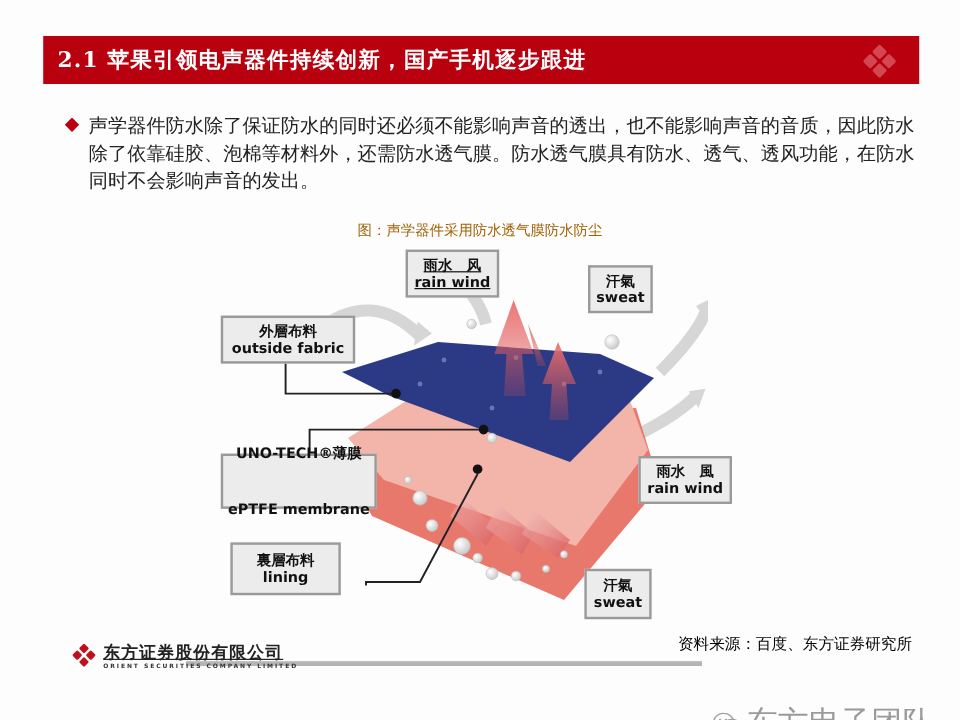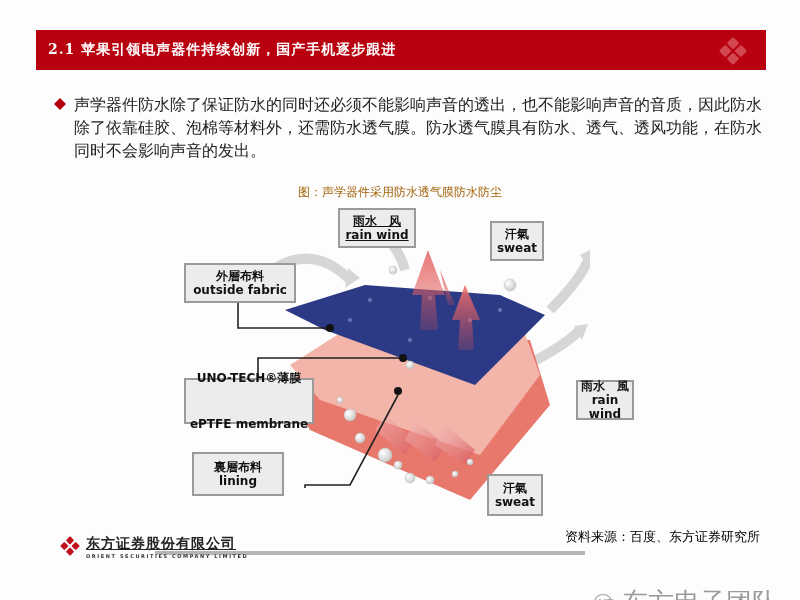--- a/index.html
+++ b/index.html
@@ -1,18 +1,18 @@
 <!DOCTYPE html>
 <html><head>
 <meta charset="utf-8">
 <style>
   html,body{margin:0;padding:0;}
   body{width:800px;height:600px;background:#fdfdfd;position:relative;overflow:hidden;font-family:"DejaVu Serif",serif;}
   .header-bar{position:absolute;left:36px;top:30px;width:730px;height:40px;background:#b8000f;display:flex;align-items:center;}
-  .header-title{color:#fff;font-size:14px;font-weight:bold;margin-left:12px;letter-spacing:1px;white-space:nowrap;font-family:"DejaVu Serif",serif;}
+  .header-title{color:#fff;font-size:18px;font-weight:bold;margin-left:12px;letter-spacing:1px;white-space:nowrap;font-family:"DejaVu Serif",serif;}
   .header-logo{position:absolute;right:18px;top:6px;width:30px;height:30px;}
   .bullet-block{position:absolute;left:54px;top:93px;width:720px;}
   .bullet-icon{position:absolute;left:0;top:5px;width:12px;height:12px;}
   .bullet-text{margin-left:20px;font-size:16px;line-height:23px;color:#222;font-family:"DejaVu Sans",sans-serif;}
   .fig-caption{position:absolute;left:0;width:800px;top:184px;text-align:center;font-size:12px;color:#a16207;font-family:"DejaVu Sans",sans-serif;}
   .diagram{position:absolute;left:170px;top:200px;width:420px;height:320px;}
   .label-box{position:absolute;background:#ececec;border:2px solid #9a9a9a;box-sizing:border-box;font-family:"DejaVu Sans",sans-serif;font-weight:bold;color:#111;font-size:12px;line-height:14px;text-align:center;display:flex;flex-direction:column;justify-content:center;}
   .label-box span{display:block;}
   .source{position:absolute;right:40px;top:528px;font-size:13px;color:#000000;font-family:"DejaVu Serif",serif;}
   .footer-line{position:absolute;left:155px;top:551px;width:430px;height:4px;background:#b5b5b5;}
@@ -125,21 +125,21 @@
     <span>sweat</span>
   </div>
   <div class="label-box" style="left:14px;top:63px;width:112px;height:40px;">
     <span>外層布料</span>
     <span>outside fabric</span>
   </div>
   <div class="label-box" style="left:14px;top:178px;width:130px;height:46px;gap:32px;">
     <span>UNO-TECH®薄膜</span>
     <span>ePTFE membrane</span>
   </div>
-  <div class="label-box" style="left:362px;top:180px;width:58px;height:40px;margin-left:44px;">
+  <div class="label-box" style="left:362px;top:180px;width:78px;height:40px;">
     <span>雨水　風</span>
     <span>rain  wind</span>
   </div>
   <div class="label-box" style="left:22px;top:252px;width:92px;height:44px;">
     <span>裏層布料</span>
     <span>lining</span>
   </div>
   <div class="label-box" style="left:317px;top:274px;width:56px;height:42px;">
     <span>汗氣</span>
     <span>sweat</span>

